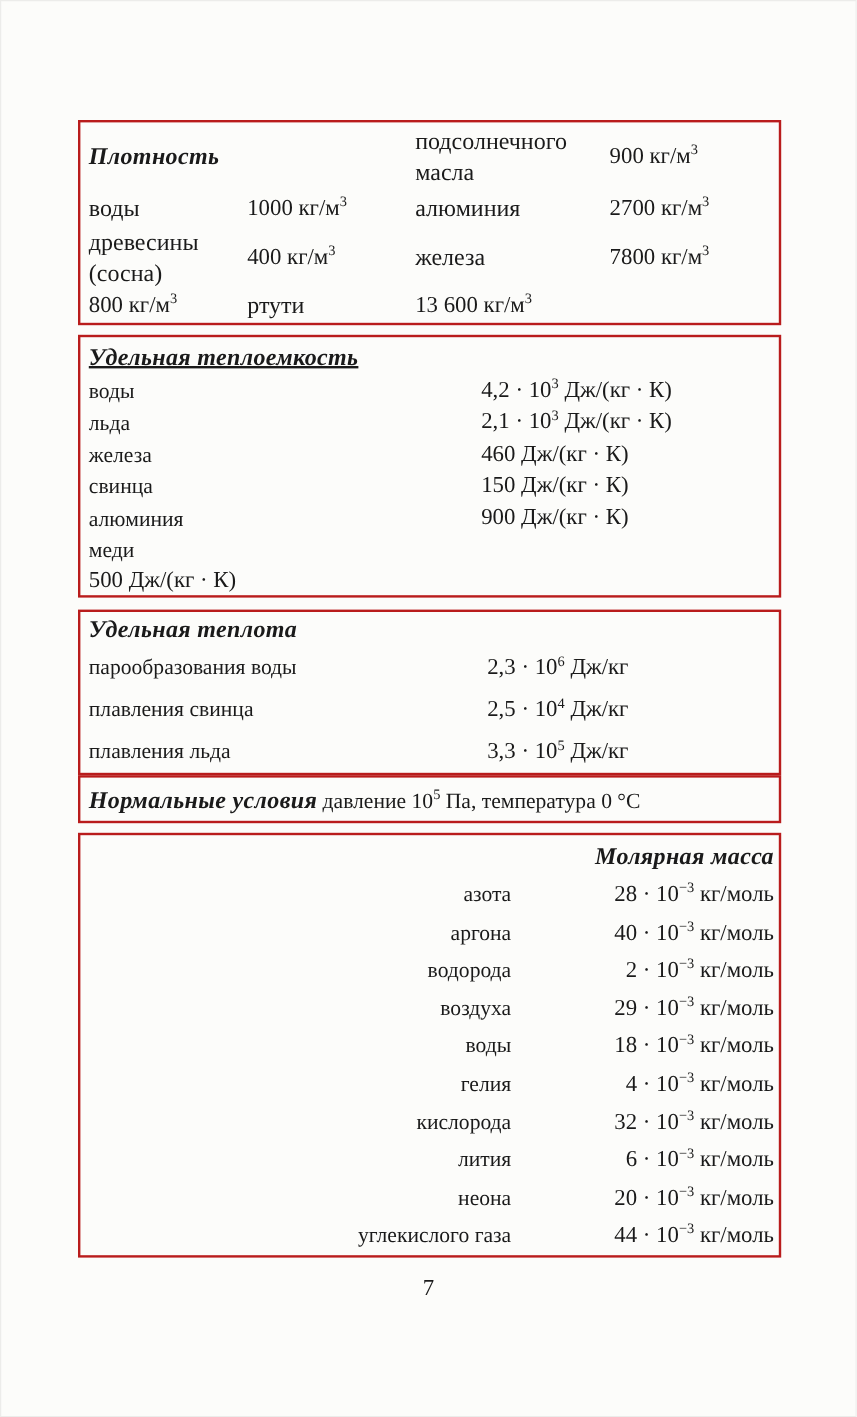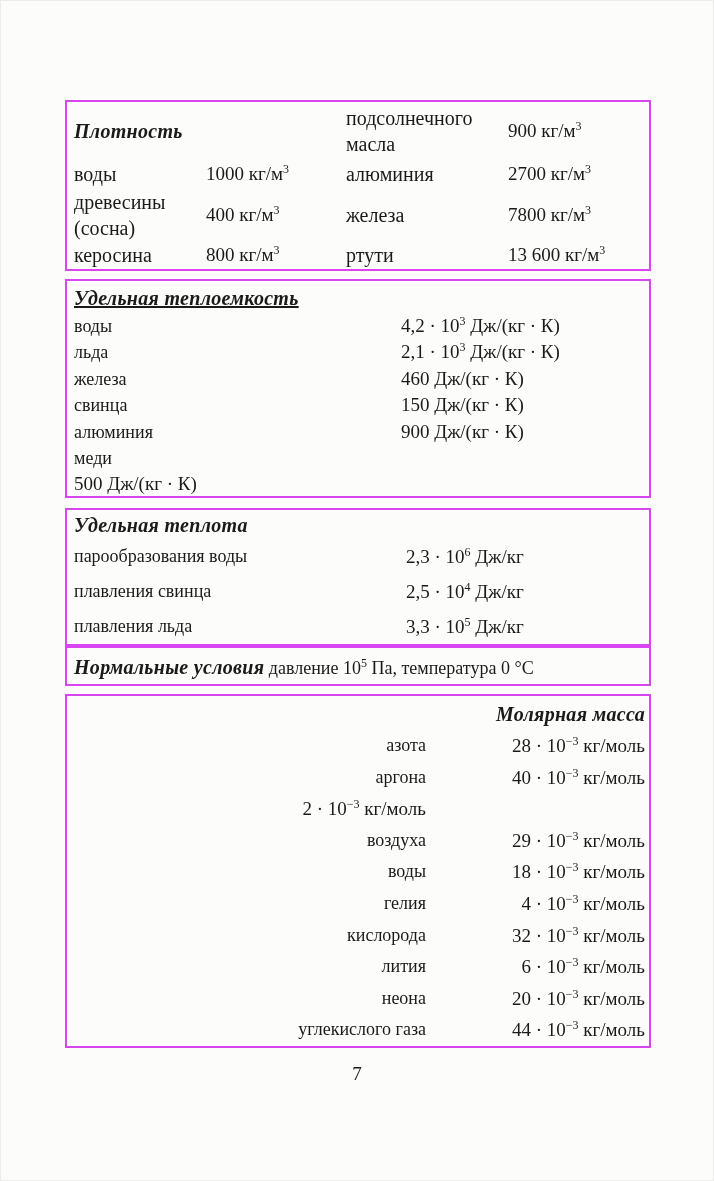--- a/index.html
+++ b/index.html
@@ -8,21 +8,21 @@
     position:relative;
     width:714px; height:1181px;
     background:#fcfcfa;
     font-family:"Liberation Serif","DejaVu Serif",serif;
     color:#1a1a1a;
     overflow:hidden;
     box-shadow: inset 0 0 0 1px #ececea;
   }
   .box {
     position:absolute; left:65px; width:586px;
-    border:2px solid #d946ef;
+    border:2px solid #b91c1c;
     padding:2px 4px 0 7px;
     background:transparent;
   }
   .t-title {
     font-weight:bold; font-style:italic;
     font-size:20px;
     letter-spacing:0.3px;
     white-space:nowrap;
   }
   sup { font-size:12px; line-height:0; }
@@ -73,21 +73,20 @@
         <div class="d-cell">воды</div>
         <div class="d-cell d-value"><span>1000 кг/м</span><sup>3</sup></div>
         <div class="d-cell">алюминия</div>
         <div class="d-cell d-value"><span>2700 кг/м</span><sup>3</sup></div>
 
         <div class="d-cell">древесины (сосна)</div>
         <div class="d-cell d-value"><span>400 кг/м</span><sup>3</sup></div>
         <div class="d-cell">железа</div>
         <div class="d-cell d-value"><span>7800 кг/м</span><sup>3</sup></div>
 
-        <div class="d-cell">керосина</div>
         <div class="d-cell d-value"><span>800 кг/м</span><sup>3</sup></div>
         <div class="d-cell">ртути</div>
         <div class="d-cell d-value"><span>13 600 кг/м</span><sup>3</sup></div>
       </div>
   </div>
 
   <div class="box shc">
     <div class="t-title">Удельная теплоемкость</div>
     <div>
 
@@ -159,20 +158,21 @@
           <span class="t-label">азота</span>
           <span class="t-value"><span>28 · 10</span><sup>−3</sup><span> кг/моль</span></span>
         </div>
 
         <div class="t-row">
           <span class="t-label">аргона</span>
           <span class="t-value"><span>40 · 10</span><sup>−3</sup><span>  кг/моль</span></span>
         </div>
 
         <div class="t-row">
+          <span class="t-label">водорода</span>
           <span class="t-value"><span>2 · 10</span><sup>−3</sup><span>  кг/моль</span></span>
         </div>
 
         <div class="t-row">
           <span class="t-label">воздуха</span>
           <span class="t-value"><span>29 · 10</span><sup>−3</sup><span>  кг/моль</span></span>
         </div>
 
         <div class="t-row">
           <span class="t-label">воды</span>

